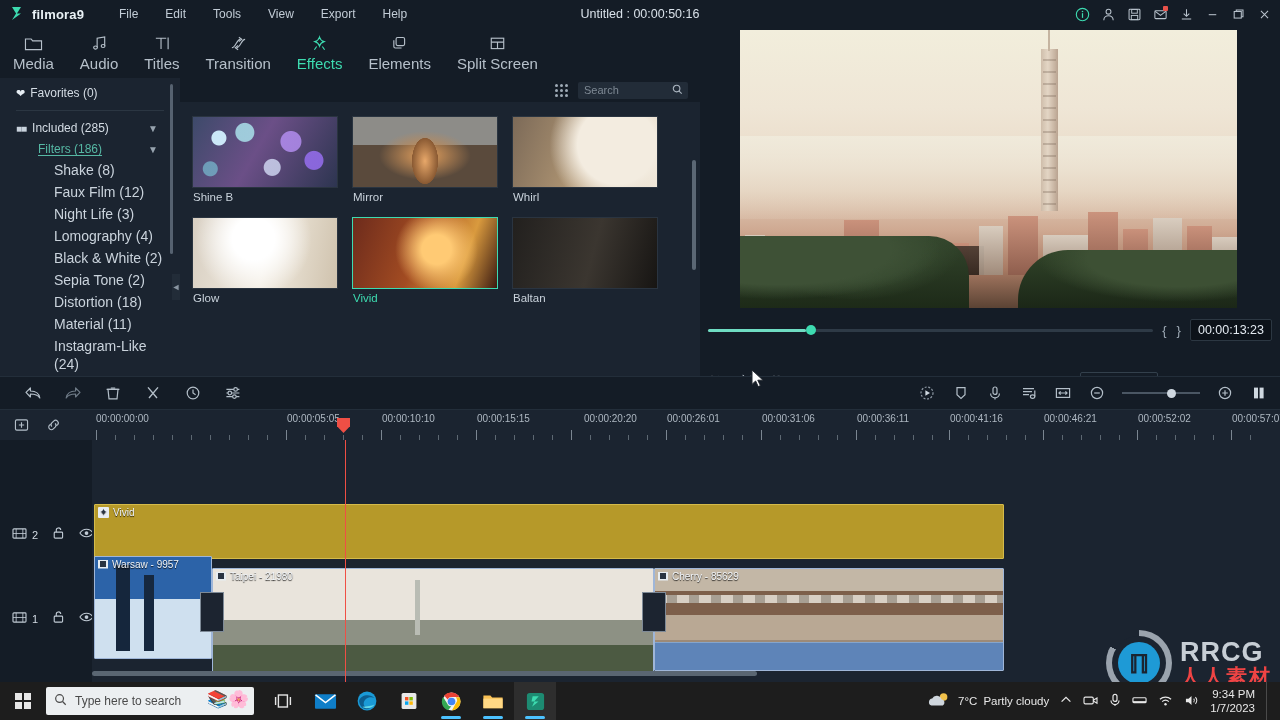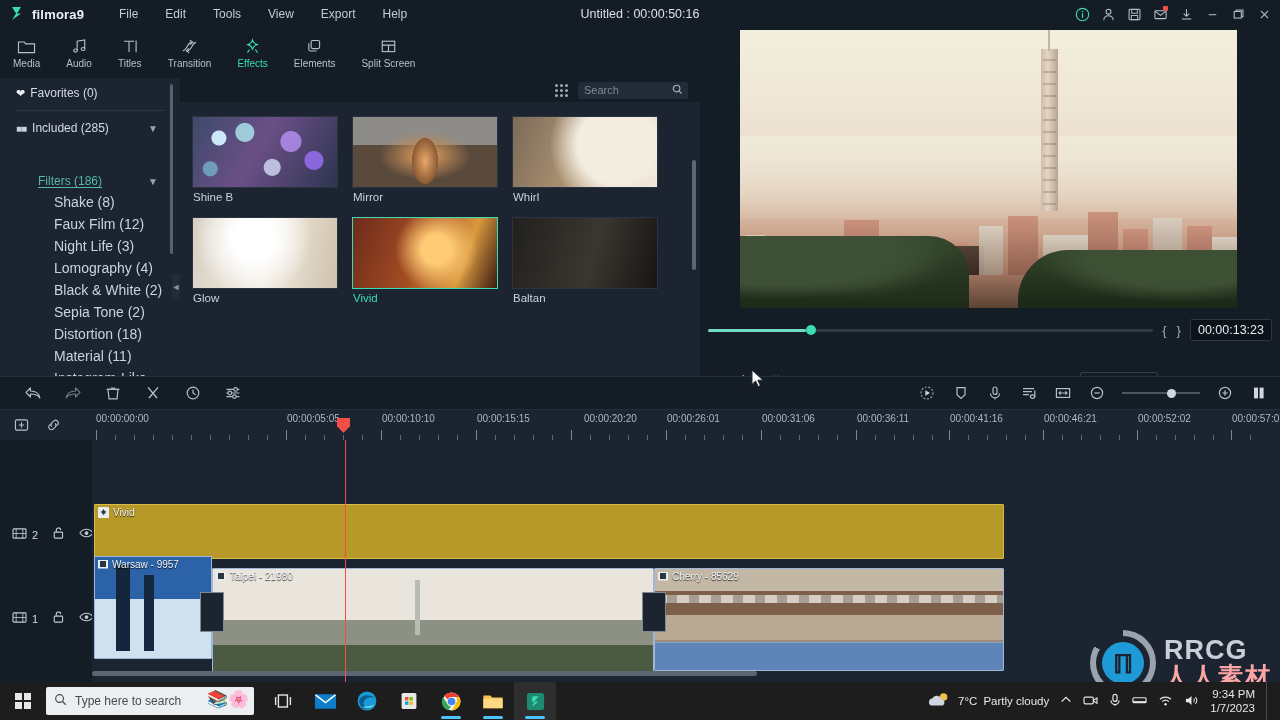--- a/index.html
+++ b/index.html
@@ -45,21 +45,21 @@
   
   .tabbar {
     position:absolute; left:0; top:28px; width:700px; height:50px;
     background:#141c26; display:flex; align-items:center;
   }
   .tab {
     width:auto; min-width:50px; padding:0 13px; height:50px;
     display:flex; flex-direction:column; align-items:center; justify-content:center; gap:3px;
     color:#b6c0ca; cursor:default; position:relative;
   }
-  .tab .tlabel { font-size:10px; white-space:nowrap; }
+  .tab .tlabel { font-size:15px; white-space:nowrap; }
   .tab.active { color:#3ddbb0; }
   .tab .ticon { height:18px; display:flex; align-items:center; }
   .export-btn {
     position:absolute; right:23px; top:40px;
     background:#3ddbb0; color:#0d2b24; font-weight:bold; font-size:11.5px;
     padding:6px 13px; border-radius:3px; letter-spacing:.4px; cursor:pointer;
   }
 
   
   .sidebar {
@@ -73,21 +73,21 @@
   .heart { color:#e6edf3; font-size:11px; }
   .sb-sep { height:1px; background:#2b3642; margin:2px 16px 6px 16px; }
   .sb-group {
     display:flex; align-items:center; padding:4px 10px 4px 16px;
     font-size:12px; color:#d4dce4; position:relative;
   }
   .sb-group .gdots { margin-right:6px; color:#c8d2dc; font-size:10px; letter-spacing:-1px; }
   .sb-group .chev { position:absolute; right:22px; color:#97a3ae; font-size:10px; }
   .sb-sub {
     display:flex; align-items:center; padding:3px 10px 3px 38px;
-    font-size:12px; color:#56b8a4; position:relative;margin-top:32px;
+    font-size:12px; color:#56b8a4; position:relative;
   }
   .sb-sub .ulabel { text-decoration:underline; text-underline-offset:2px; }
   .sb-sub .chev { position:absolute; right:22px; color:#97a3ae; font-size:10px; }
   .sb-item {
     padding:2px 10px 2px 54px; font-size:14px; color:#cad3dc; position:relative;
     line-height:18px; cursor:default;
   }
   .sb-scroll {
     position:absolute; right:7px; top:6px; width:3px; height:170px;
     background:#566270; border-radius:2px;
@@ -292,21 +292,21 @@
   
   .wm { position:absolute; right:8px; bottom:24px; display:flex; align-items:center; gap:8px; z-index:20; }
   .wm-ring { width:66px; height:66px; border-radius:50%; position:relative;
       background:conic-gradient(#9aa3ad 0 300deg, transparent 300deg); }
   .wm-ring:after{content:"";position:absolute;inset:6px;border-radius:50%;background:#1b2430;}
   .wm-ring .inner{position:absolute;inset:12px;border-radius:50%;background:#1e9ad6;z-index:2;}
   .wm-ring .mark{position:absolute;inset:0;display:flex;align-items:center;justify-content:center;
       z-index:3;font-size:26px;font-weight:bold;color:#1b2430;}
   .wm-txt { display:flex; flex-direction:column; line-height:1.05; }
   .wm-rrcg { font-size:27px; font-weight:bold; color:#c7ced5; letter-spacing:1px; }
-  .wm-cn { font-size:25px; font-weight:bold; color:#fca5a5; letter-spacing:2px;
+  .wm-cn { font-size:21px; font-weight:bold; color:#ef4444; letter-spacing:2px;
       font-family:"DejaVu Sans", sans-serif; }
   .udemy { position:absolute; right:14px; bottom:2px; font-size:13px; color:#9aa5b0; opacity:.65; z-index:25; }
 
   
   .taskbar { position:absolute; left:0; bottom:0; width:1280px; height:38px; background:#1d1d1d; display:flex; align-items:center; z-index:30; }
   .start { width:46px; height:38px; display:flex; align-items:center; justify-content:center; }
   .winlogo { display:grid; grid-template-columns:7px 7px; grid-template-rows:7px 7px; gap:2px; }
   .winlogo i { background:#e6e6e6; display:block; }
   .tb-search {
     width:208px; height:28px; background:#eceff1; border-radius:2px;

